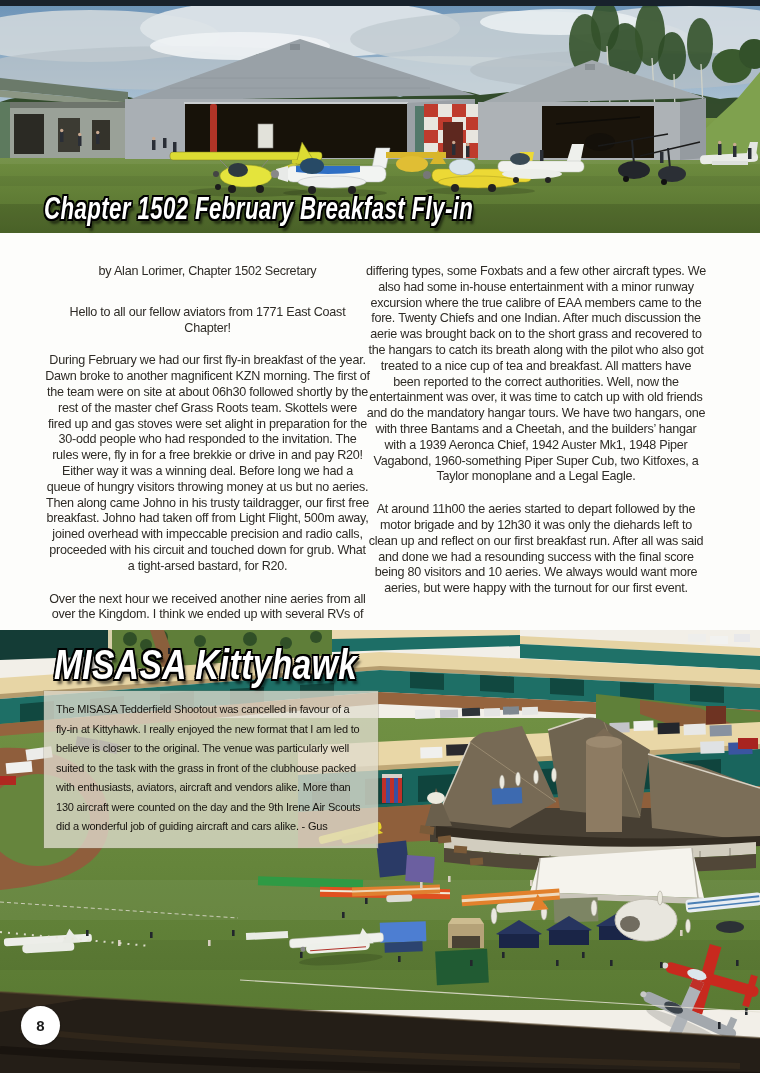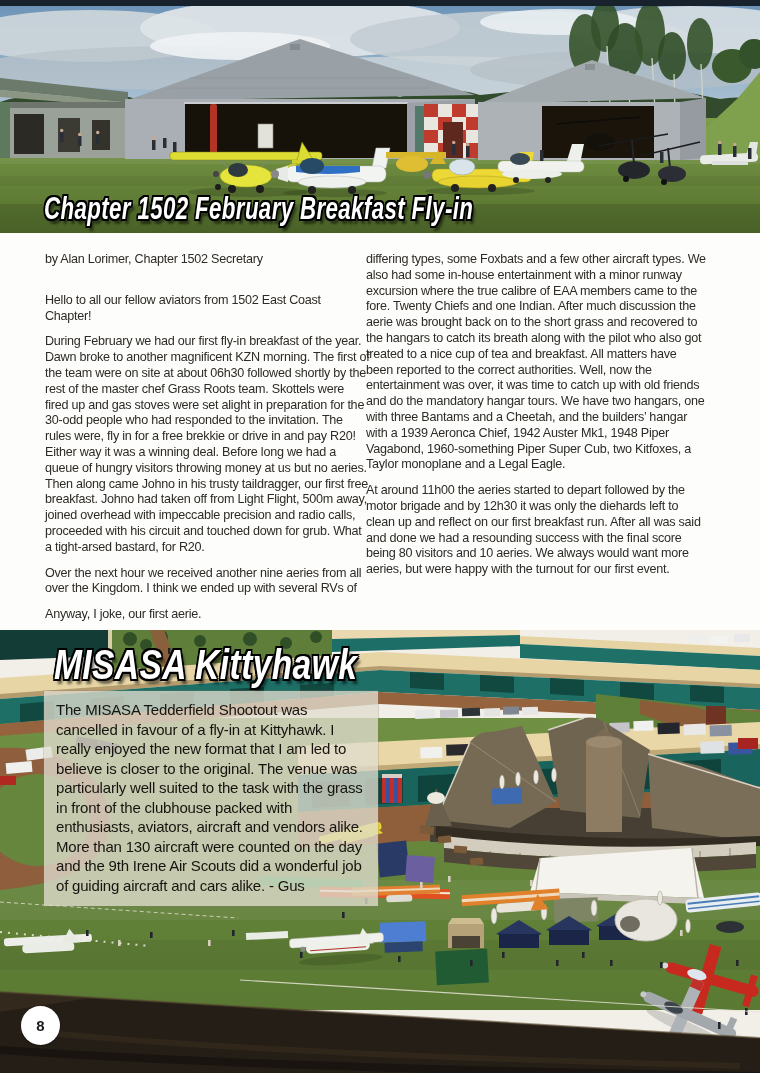--- a/index.html
+++ b/index.html
@@ -14,25 +14,25 @@
        white-space:nowrap;transform-origin:left top;letter-spacing:0.5px;
        text-shadow:-2px -2px 0 #000,2px -2px 0 #000,-2px 2px 0 #000,2px 2px 0 #000,
                    0 -2px 0 #000,0 2px 0 #000,-2px 0 0 #000,2px 0 0 #000,
                    4px 5px 3px rgba(0,0,0,.55);}
   #title1{left:44px;top:191px;font-size:31px;transform:scaleX(.72);}
   #title2{left:54px;top:640px;font-size:43px;transform:scaleX(.78);}
   .col{position:absolute;top:247px;font-size:12.6px;line-height:15.8px;
        color:#2e2b26;letter-spacing:-0.25px;text-align:left;}
   #col-left{left:45px;width:325px;}
   #col-right{left:366px;width:340px;}
-  .col p{margin:5px 0 10px 0;}
+  .col p{margin:17px 0 10px 0;text-align:center;}
   .byline{margin-bottom:25px !important;}
   #overlay-box{position:absolute;left:44px;top:691px;width:310px;
        background:rgba(224,220,206,0.78);padding:9px 12px 11px 12px;
-       font-size:15px;line-height:19.5px;color:#17140f;letter-spacing:-0.2px;
+       font-size:11px;line-height:19.5px;color:#17140f;letter-spacing:-0.2px;
        box-shadow:0 0 0 1px rgba(130,124,108,0.25);}
   #page-badge{position:absolute;left:21px;top:1006px;width:39px;height:39px;
        border-radius:50%;background:#ffffff;display:flex;align-items:center;
        justify-content:center;font-size:15px;font-weight:bold;color:#1a1a1a;
        box-shadow:0 1px 2px rgba(0,0,0,.4);}
 </style>
 </head>
 <body>
 
 <div id="top-edge" class="abs"></div>
@@ -240,21 +240,21 @@
           <circle cx="734.7" cy="138.5" r="1.7"></circle>
     </g>
   </g>
 </svg>
 </div>
 
 <div id="title1" class="photo-title">Chapter 1502 February Breakfast Fly-in</div>
 
 <div id="col-left" class="col">
   <p class="byline">by Alan Lorimer, Chapter 1502 Secretary</p>
-  <p>Hello to all our fellow aviators from 1502 East Coast Chapter!</p>
+  <p>Hello to all our fellow aviators from 1771 East Coast Chapter!</p>
   <p>During February we had our first fly-in breakfast of the year. Dawn broke to another magnificent KZN morning. The first of the team were on site at about 06h30 followed shortly by the rest of the master chef Grass Roots team. Skottels were fired up and gas stoves were set alight in preparation for the 30-odd people who had responded to the invitation. The rules were, fly in for a free brekkie or drive in and pay R20! Either way it was a winning deal. Before long we had a queue of hungry visitors throwing money at us but no aeries. Then along came Johno in his trusty taildragger, our first free breakfast. Johno had taken off from Light Flight, 500m away, joined overhead with impeccable precision and radio calls, proceeded with his circuit and touched down for grub. What a tight-arsed bastard, for R20.</p>
   <p>Over the next hour we received another nine aeries from all over the Kingdom. I think we ended up with several RVs of</p>
   <p>Anyway, I joke, our first aerie.</p>
 </div>
 <div id="col-right" class="col">
   <p>differing types, some Foxbats and a few other aircraft types. We also had some in-house entertainment with a minor runway excursion where the true calibre of EAA members came to the fore. Twenty Chiefs and one Indian. After much discussion the aerie was brought back on to the short grass and recovered to the hangars to catch its breath along with the pilot who also got treated to a nice cup of tea and breakfast. All matters have been reported to the correct authorities. Well, now the entertainment was over, it was time to catch up with old friends and do the mandatory hangar tours. We have two hangars, one with three Bantams and a Cheetah, and the builders’ hangar with a 1939 Aeronca Chief, 1942 Auster Mk1, 1948 Piper Vagabond, 1960-something Piper Super Cub, two Kitfoxes, a Taylor monoplane and a Legal Eagle.</p>
   <p>At around 11h00 the aeries started to depart followed by the motor brigade and by 12h30 it was only the diehards left to clean up and reflect on our first breakfast run. After all was said and done we had a resounding success with the final score being 80 visitors and 10 aeries. We always would want more aeries, but were happy with the turnout  for our first event.</p>
 </div>
 
 <div id="bottom-photo" class="abs">

